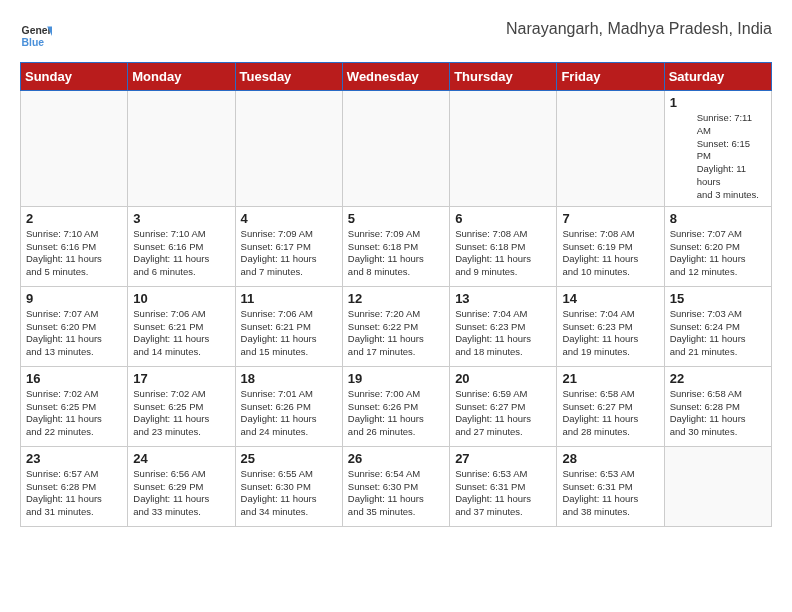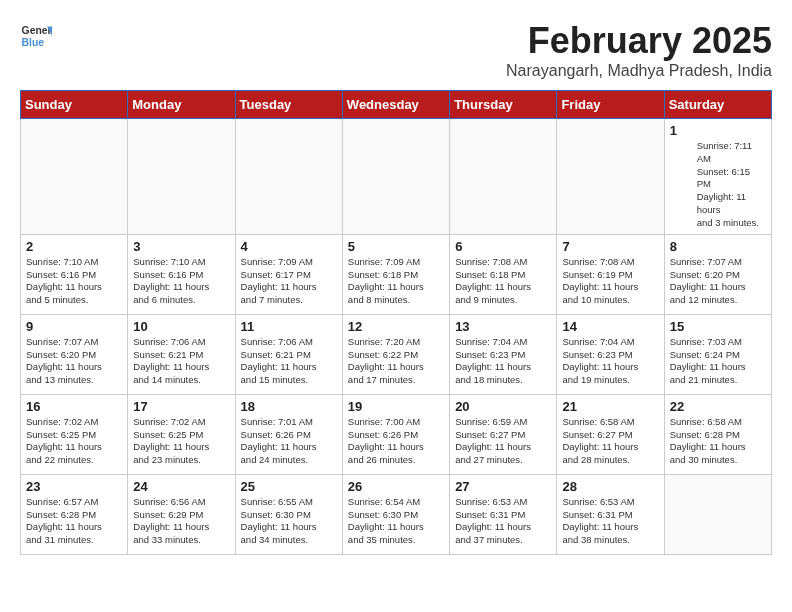--- a/index.html
+++ b/index.html
@@ -79,21 +79,20 @@
 
 <div class="header-area">
   <div class="logo">
     <svg class="logo-icon" viewBox="0 0 40 40">
       <text x="2" y="18" font-size="13" font-weight="bold" fill="#333">General</text>
       <text x="2" y="32" font-size="13" font-weight="bold" fill="#4a90d9">Blue</text>
       <polygon points="34,8 40,8 40,20 34,8" fill="#4a90d9"></polygon>
     </svg>
   </div>
   <div class="title-area">
-    <div class="month-title">February 2025</div>
     <div class="subtitle">Narayangarh, Madhya Pradesh, India</div>
   </div>
 </div>
 
 <table class="calendar">
   <thead>
     <tr>
     <th>Sunday</th>
         <th>Monday</th>
         <th>Tuesday</th>

